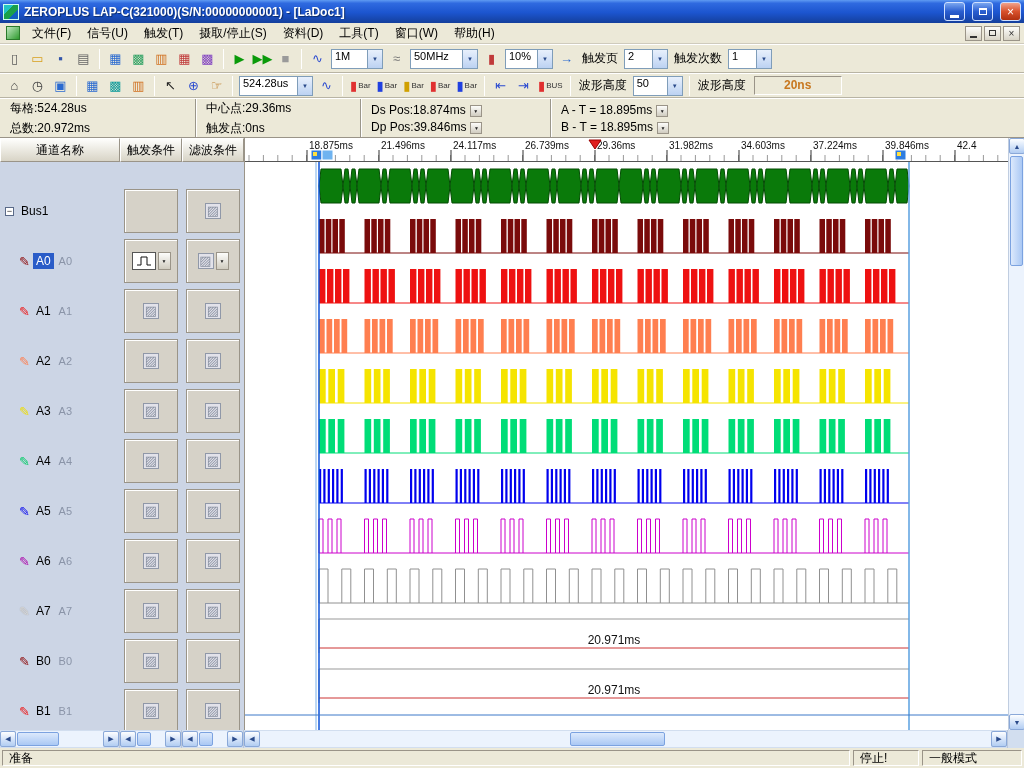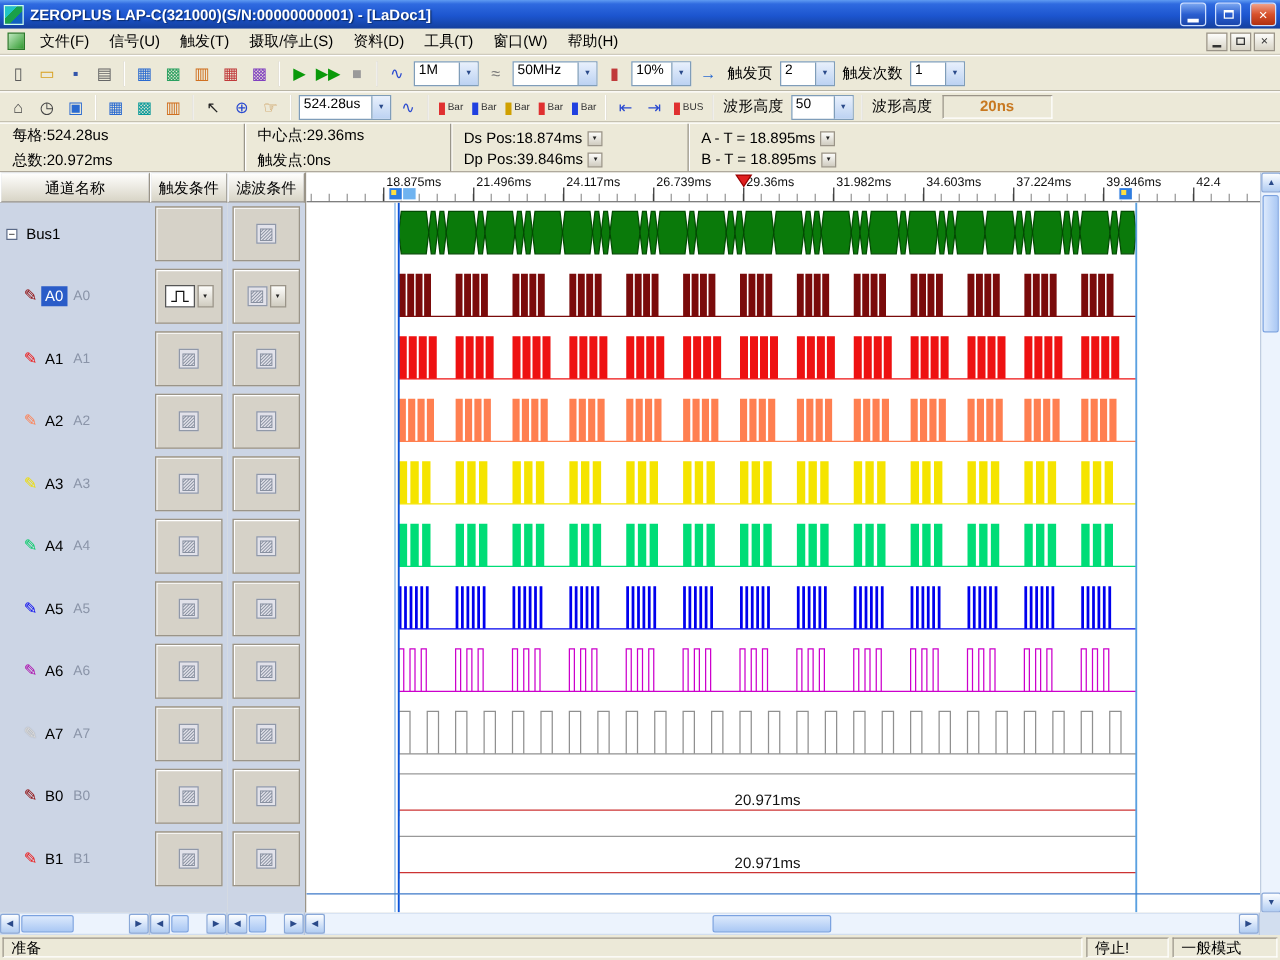--- a/index.html
+++ b/index.html
@@ -56,21 +56,21 @@
   .infobar { height:40px; display:flex; background:#ece9d8; border-top:1px solid #fff; border-bottom:1px solid #9a9488; }
   .info-sec { display:flex; flex-direction:column; justify-content:center; gap:3px; padding:0 10px; }
   .info-sec + .info-sec { border-left:1px solid #9a968a; box-shadow:inset 1px 0 0 #fff; }
   .info-line { display:flex; align-items:flex-end; gap:4px; white-space:nowrap; }
   .mini-drop { width:12px; height:12px; display:flex; align-items:center; justify-content:center;
     font-size:5px; color:#222; background:linear-gradient(#fdfdfb,#d0ccc0); border:1px solid #9a9488; }
   .s1{width:195px;} .s2{width:165px;} .s3{width:190px;} .s4{width:271px;} .s5{flex:1;}
 
   
   .content { display:flex; height:592px; }
-  .col { display:flex; flex-direction:column; }
+  .col { display:flex; flex-direction:column;gap:24px; }
   .names-col { width:120px; background:#ccd5e5; }
   .trig-col, .filt-col { width:62px; background:#ccd5e5; }
   .col-header { height:24px; flex:none; display:flex; align-items:center; justify-content:center;
     background:linear-gradient(#fefefc,#d8d4c6); border:1px solid #fff; border-right:1px solid #9a9488; border-bottom:1px solid #9a9488; font-size:12px; white-space:nowrap; overflow:hidden; }
   .col-body { flex:1; overflow:hidden; }
 
   .ch-row { height:50px; display:flex; align-items:center; padding-left:5px; position:relative; }
   .expander { width:9px; height:9px; border:1px solid #5a6a88; background:#fff; font-size:9px; line-height:7px;
     text-align:center; color:#222; margin-right:4px; }
   .pen { font-size:13px; margin:0 3px 0 14px; }
@@ -103,21 +103,21 @@
   .htrack { flex:1; height:16px; position:relative; background:#ecf3fd; }
   .hthumb { position:absolute; top:1px; height:14px; background:linear-gradient(180deg,#dce9fc,#aac8f4);
     border:1px solid #7ba2e0; border-radius:2px; }
   .corner { width:16px; background:#d2deef; }
 
   
   .statusbar { height:20px; display:flex; gap:3px; padding:2px 2px 2px 2px; background:#ece9d8; }
   .scell { height:16px; line-height:14px; padding:0 6px; border:1px solid; border-color:#9a9488 #fff #fff #9a9488;
     white-space:nowrap; overflow:hidden; }
   .scell.grow { flex:1; }
-  .scell.w64 { width:66px; } .scell.w86 { width:84px; }
+  .scell.w64 { width:66px; } .scell.w86 { width:100px; }
 </style>
 </head>
 <body>
 
 <div class="app">
 
   <div class="titlebar">
     <span class="app-icon"></span>
     <span class="title-text">ZEROPLUS LAP-C(321000)(S/N:00000000001) - [LaDoc1]</span>
     <span class="wbtn">

